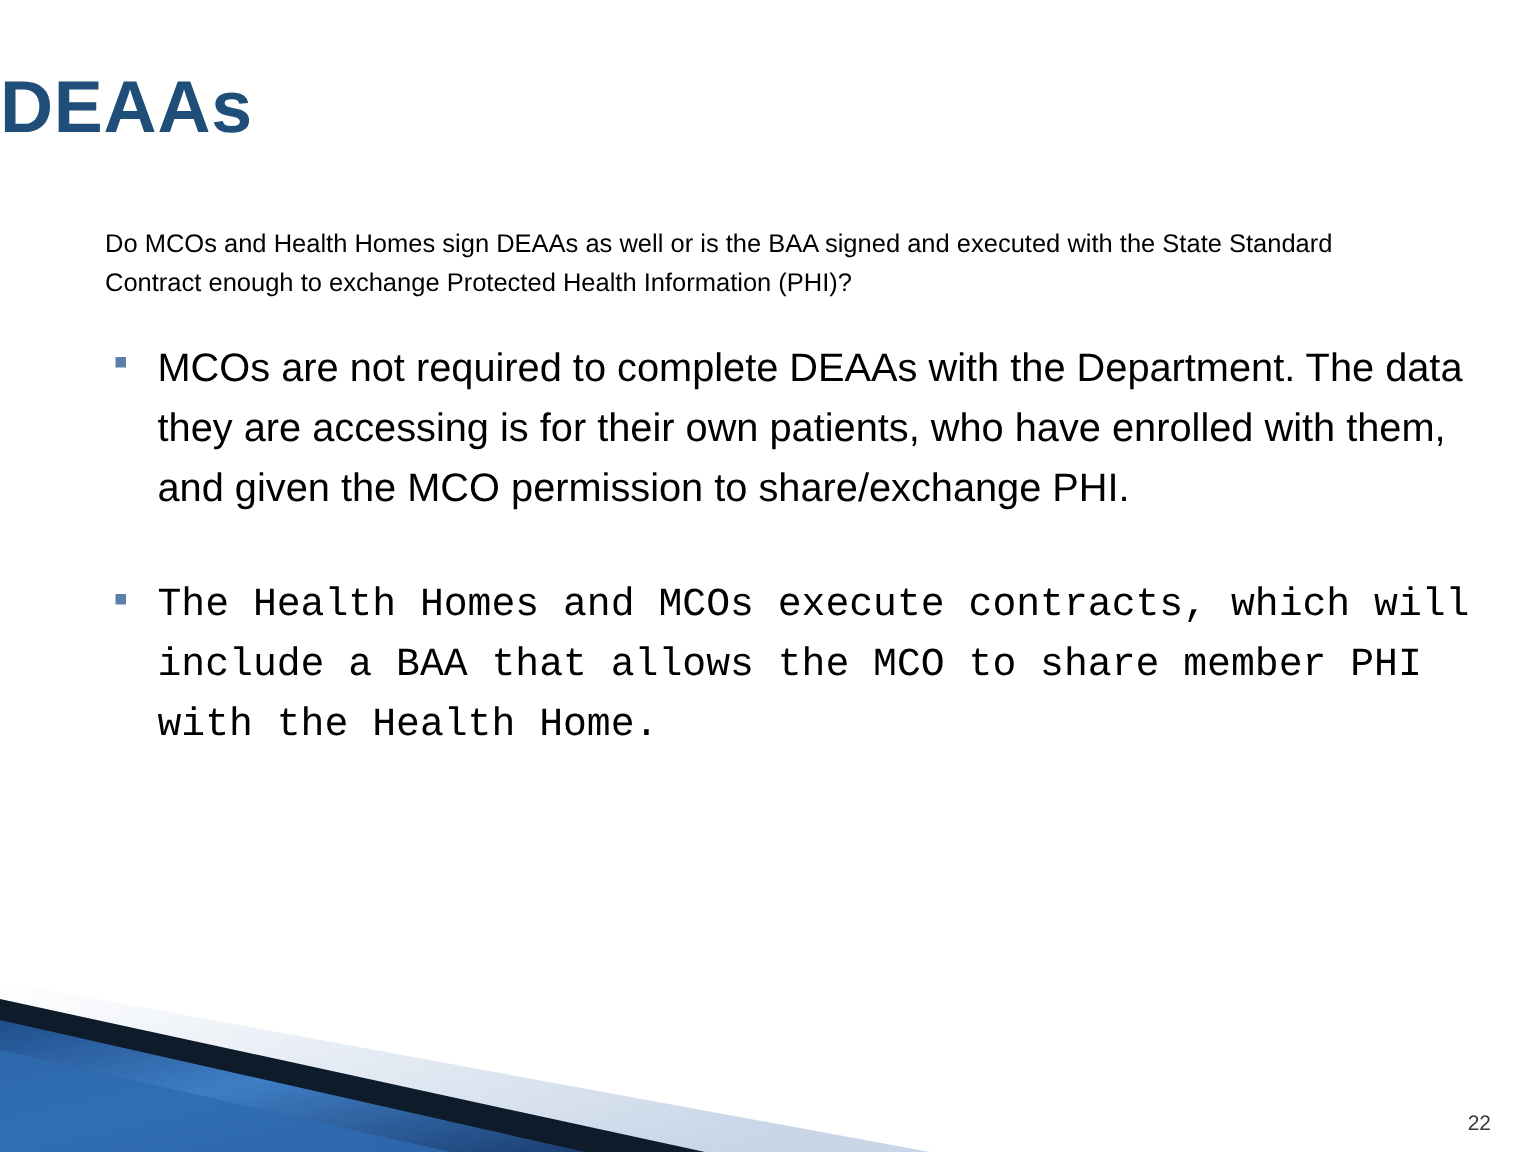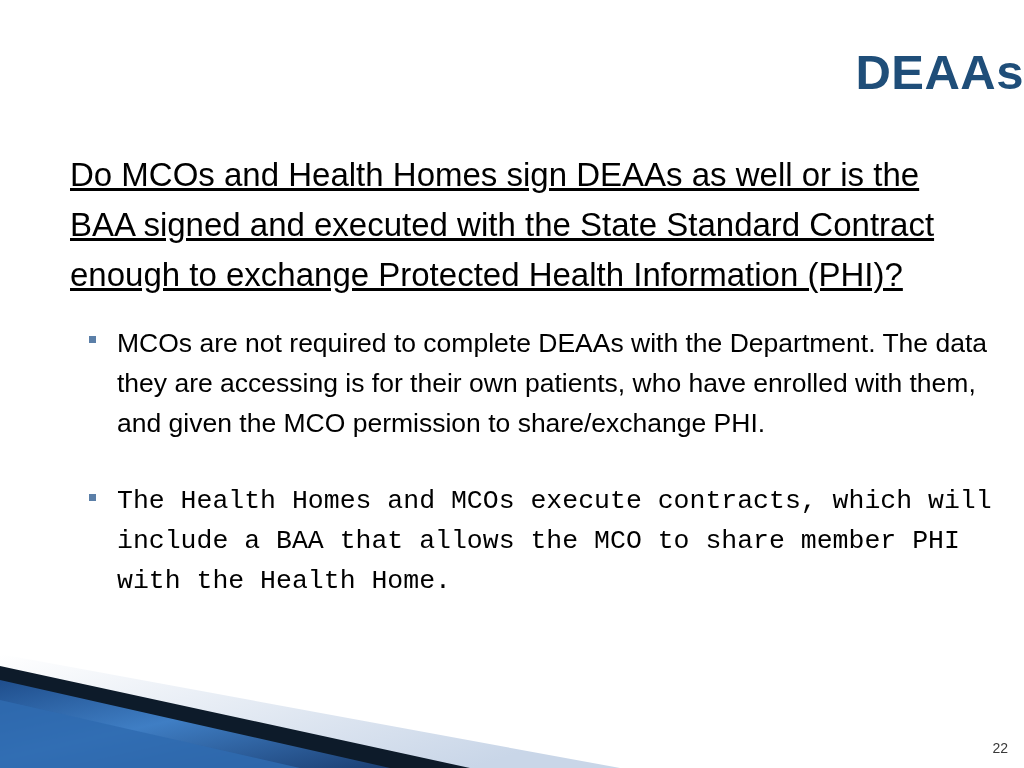--- a/index.html
+++ b/index.html
@@ -18,43 +18,42 @@
     width: 1024px;
     height: 768px;
     background: #ffffff;
     overflow: hidden;
   }
   .slide-title {
     position: absolute;
     top: 44px;
     left: 0;
     width: 1024px;
-    text-align: right;
+    text-align: left;
     font-size: 49px;
     font-weight: bold;
     color: #1f4e79;
     letter-spacing: 0.5px;
   }
   .body-area {
     position: absolute;
     top: 150px;
     left: 70px;
     width: 900px;
   }
   .intro-para {
-    font-size: 33px;
+    font-size: 17px;
     line-height: 1.51;
     color: #000000;
     width: 880px;
     margin: 0 0 24px 0;
-    text-decoration: underline;
   }
   .bullet-list {
     list-style: none;
-    margin: 12px;
+    margin: 0;
     padding: 0;
   }
   .bullet-item {
     position: relative;
     padding-left: 35px;
     margin-bottom: 38px;
     font-size: 26.5px;
     line-height: 1.51;
     color: #000000;
     width: 880px;
@@ -76,21 +75,21 @@
     position: absolute;
     left: 0;
     bottom: 0;
     width: 620px;
     height: 130px;
     overflow: hidden;
     pointer-events: none;
   }
   .page-number {
     position: absolute;
-    right: 16px;
+    right: 30px;
     bottom: 12px;
     font-size: 14px;
     color: #3a3a3a;
   }
 </style>
 </head>
 <body>
 
 <div class="slide">
 

